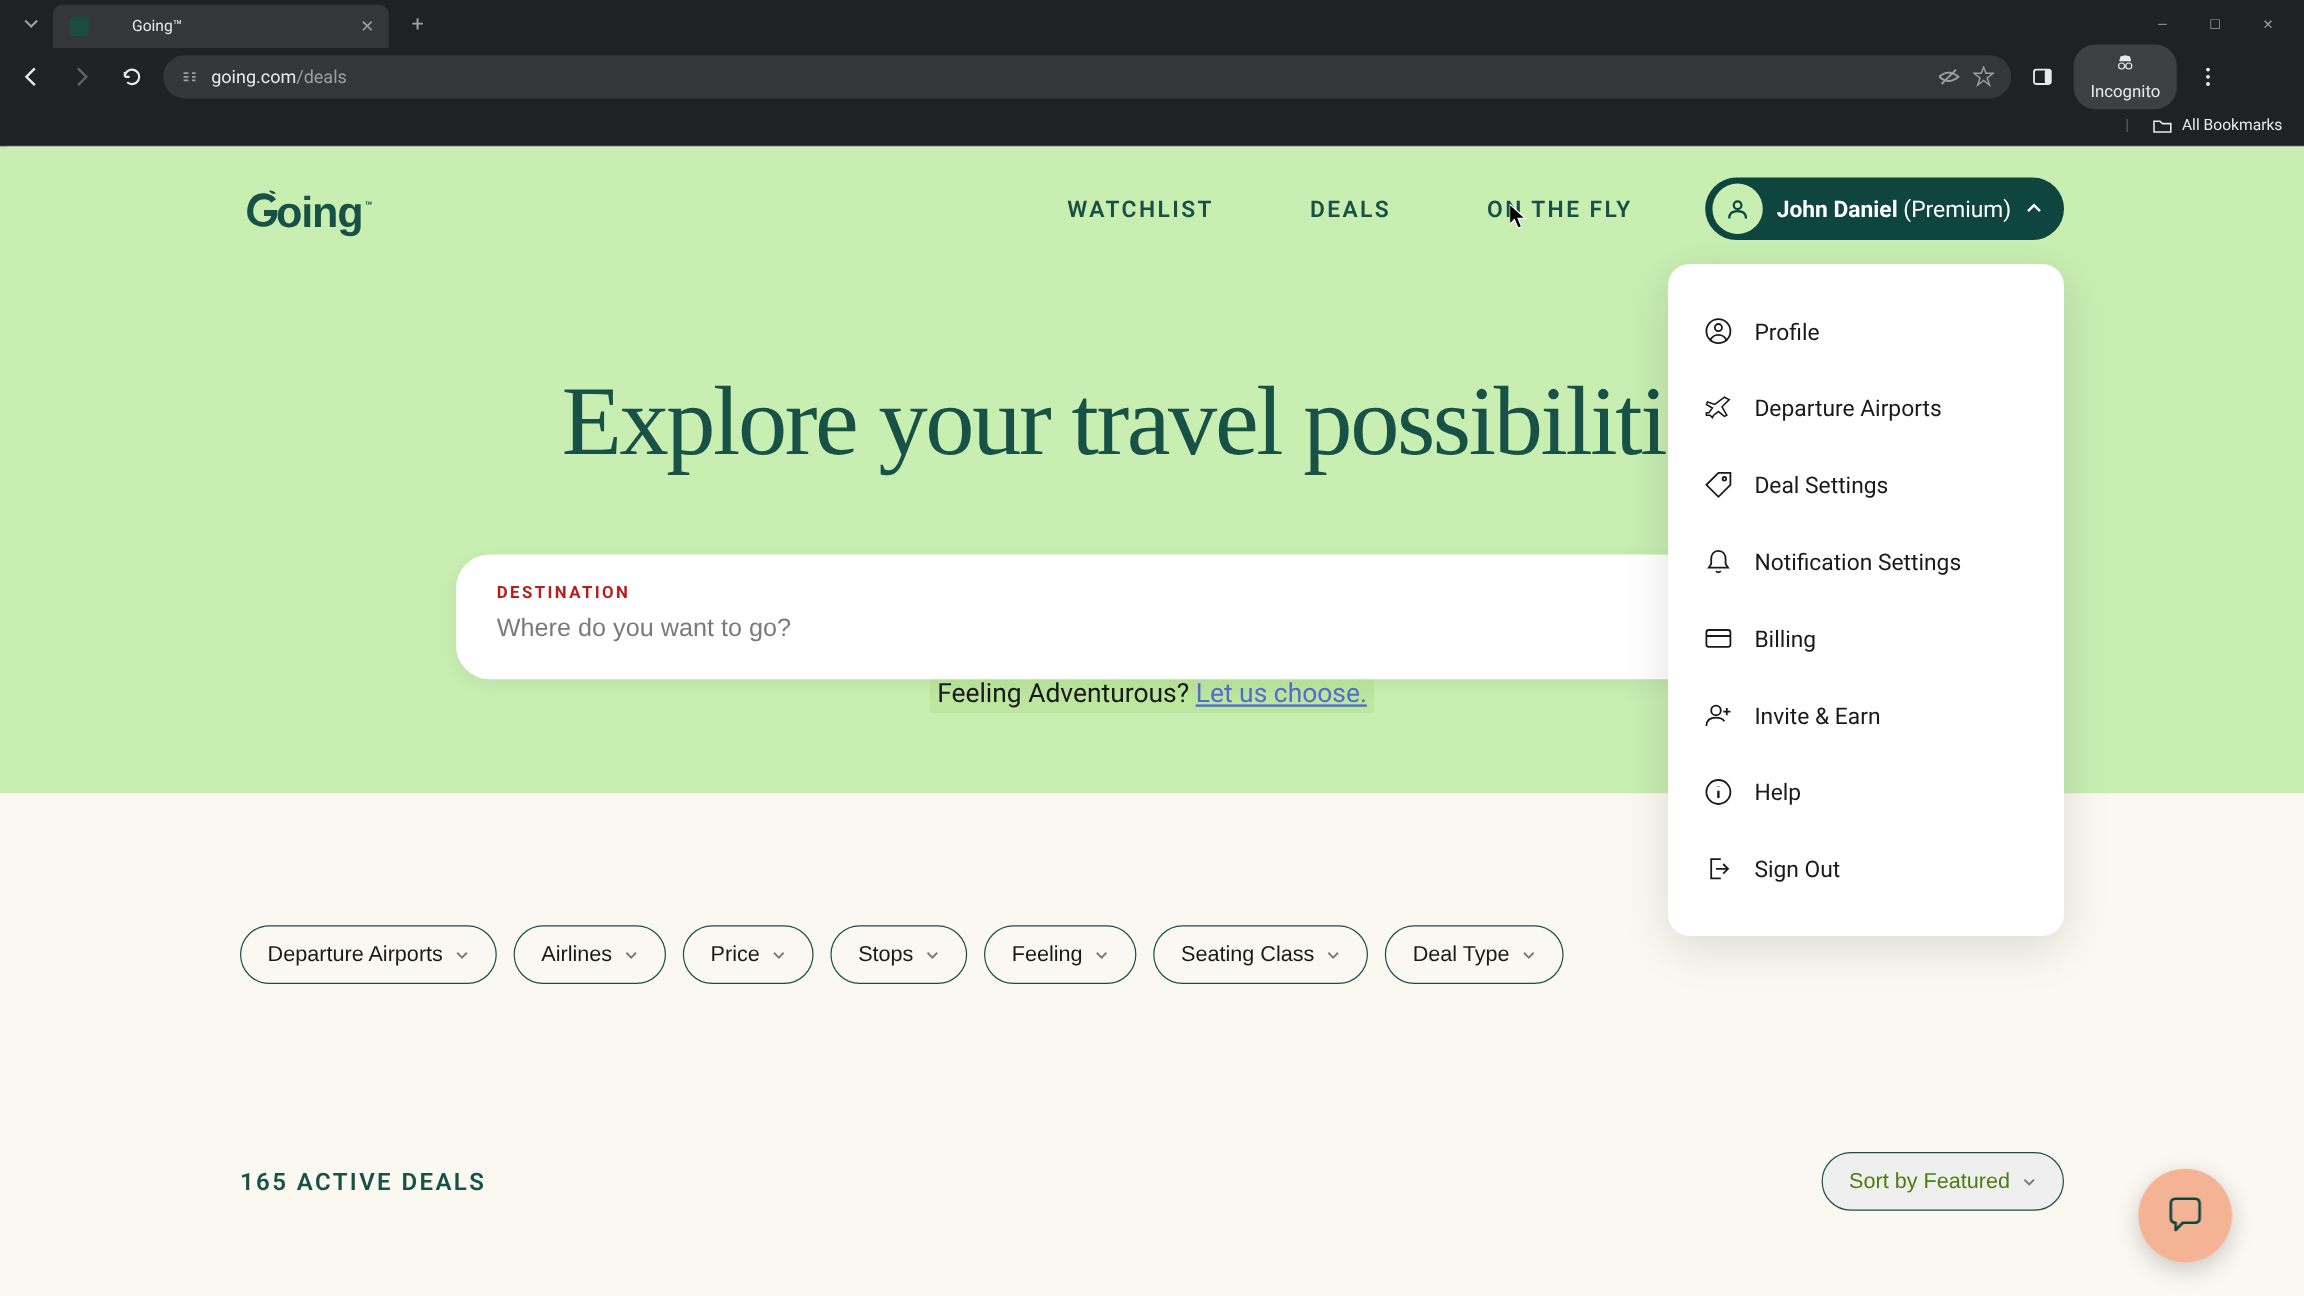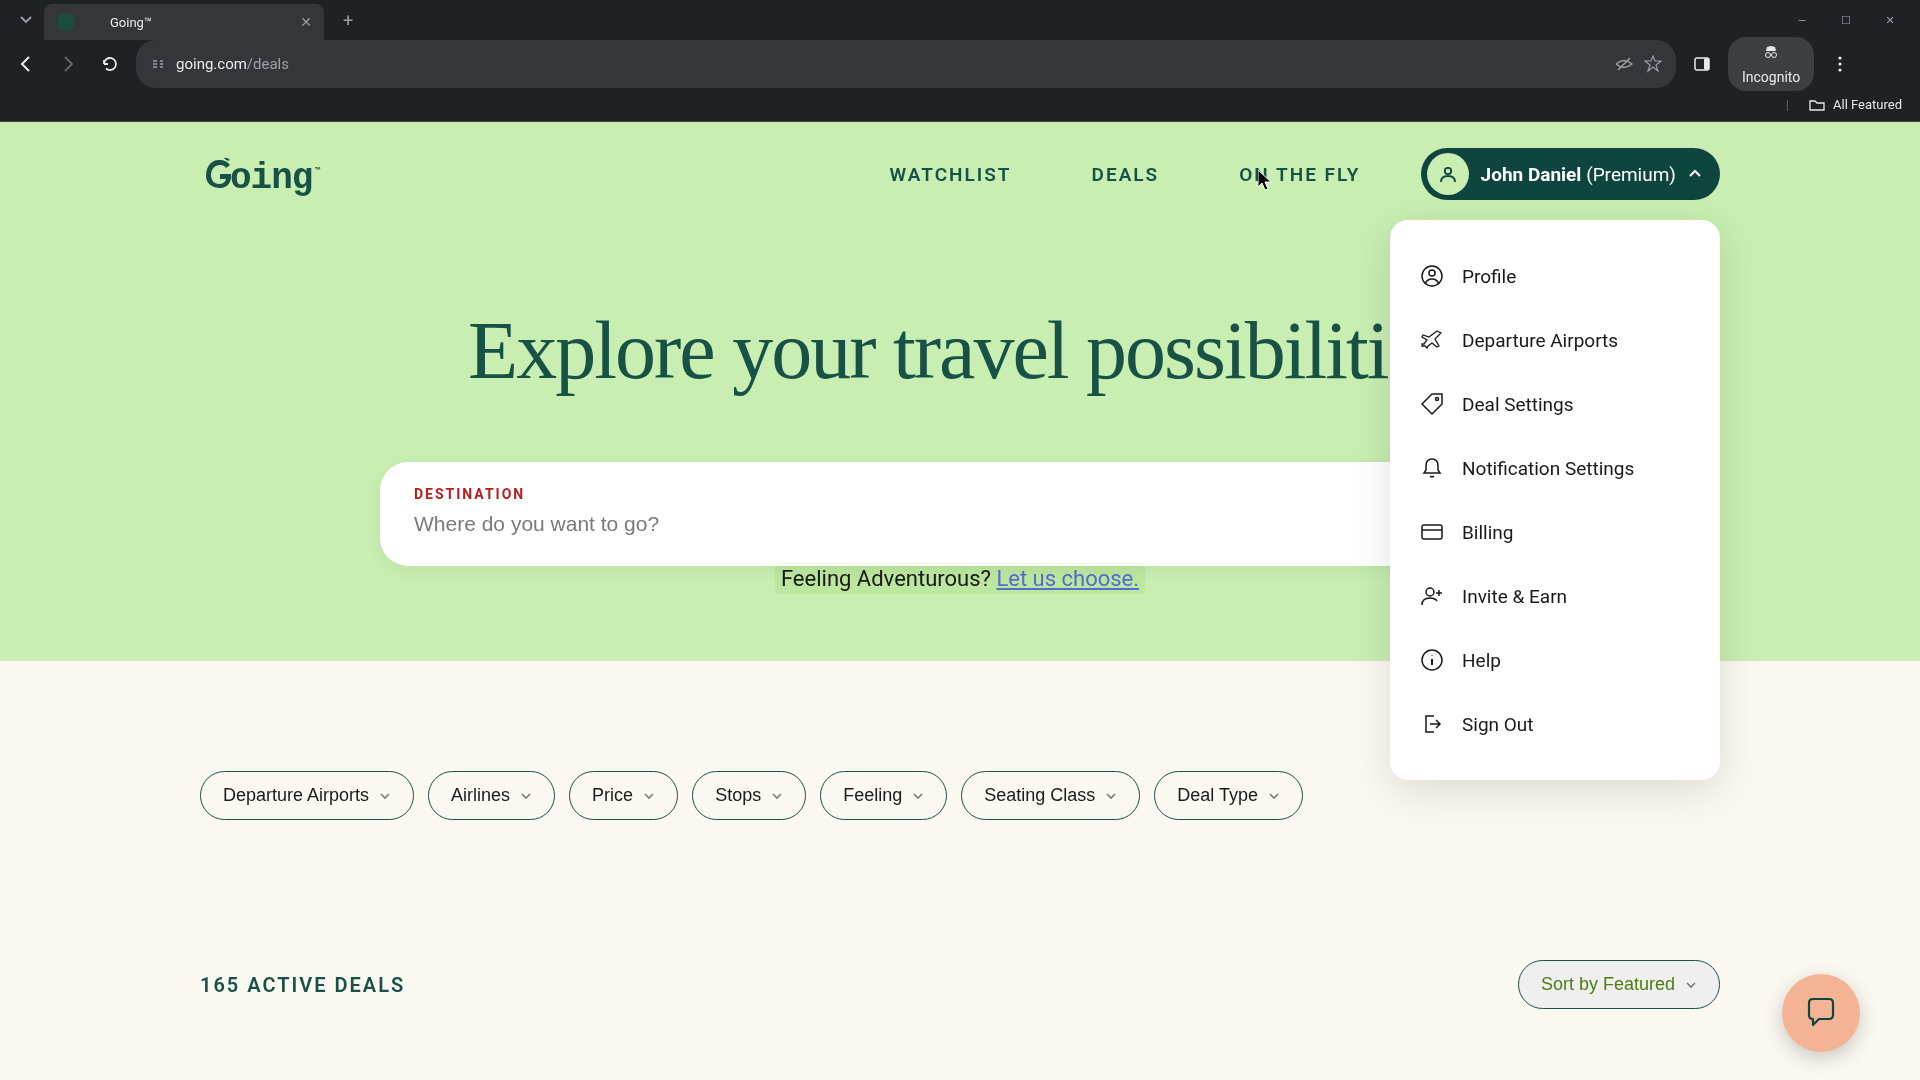--- a/index.html
+++ b/index.html
@@ -13,21 +13,21 @@
 .tab-favicon { width: 16px; height: 16px; background: #1a4d3e; border-radius: 3px; margin-right: 8px; }
 .tab-title { flex: 1; white-space: nowrap; overflow: hidden; }
 .tab-close { width: 16px; height: 16px; color: #9aa0a6; display: flex; align-items: center; justify-content: center; cursor: pointer; font-size: 14px; }
 .new-tab { width: 28px; height: 28px; display: flex; align-items: center; justify-content: center; color: #9aa0a6; margin-left: 10px; cursor: pointer; font-size: 18px; }
 .window-controls { margin-left: auto; display: flex; gap: 24px; padding-right: 20px; color: #9aa0a6; }
 .win-btn { width: 20px; height: 20px; display: flex; align-items: center; justify-content: center; cursor: pointer; font-size: 11px; }
 
 .addr-bar { display: flex; align-items: center; height: 48px; padding: 0 10px; gap: 10px; background: #202124; }
 .nav-btn { width: 32px; height: 32px; display: flex; align-items: center; justify-content: center; color: #9aa0a6; cursor: pointer; border-radius: 50%; }
 .nav-btn.disabled { color: #5f6368; }
-.url-field { flex: 1; max-width: 1540px; background: #35363a; border-radius: 20px; height: 48px; display: flex; align-items: center; padding: 0 14px; color: #e8eaed; font-size: 15px; gap: 10px; }
+.url-field { flex: 1; max-width: 1540px; background: #35363a; border-radius: 20px; height: 36px; display: flex; align-items: center; padding: 0 14px; color: #e8eaed; font-size: 15px; gap: 10px; }
 .url-text { flex: 1; }
 .url-host { color: #e8eaed; }
 .url-path { color: #9aa0a6; }
 .addr-icon { color: #9aa0a6; cursor: pointer; }
 .incognito-pill { display: flex; align-items: center; gap: 8px; background: #3c4043; padding: 6px 14px; border-radius: 18px; color: #e8eaed; font-size: 14px; flex-direction: column; }
 .menu-btn { width: 32px; height: 32px; display: flex; align-items: center; justify-content: center; color: #e8eaed; cursor: pointer; }
 
 .bookmarks-bar { height: 34px; display: flex; align-items: center; justify-content: flex-end; padding-right: 18px; color: #e8eaed; font-size: 13px; gap: 8px; border-bottom: 1px solid #3c4043; }
 .bookmarks-bar .sep { color: #5f6368; margin-right: 12px; }
 
@@ -163,36 +163,36 @@
           <circle cx="2" cy="14" r="1.6" fill="#e8eaed"></circle>
         </svg>
     </div>
   </div>
 
   <div class="bookmarks-bar">
     <span class="sep">|</span>
     <svg width="16" height="16" viewBox="0 0 16 16">
         <path d="M1 4 L6 4 L8 6 L15 6 L15 13 L1 13 Z" stroke="#e8eaed" stroke-width="1.3" fill="none"></path>
       </svg>
-    <span>All Featured</span>
+    <span>All Bookmarks</span>
   </div>
 </div>
 
 <div class="viewport">
   <div class="page-left-stripe"></div>
 
   <div class="hero-section">
 
     <div class="nav-header">
       <div class="logo">
         <svg width="38" height="38" viewBox="0 0 38 38" style="margin-right:-8px;position:relative;top:4px">
           <path d="M19 6 C10 6 6 14 6 22 C6 30 13 34 20 34 C28 34 32 27 31 20 L20 20 L20 25 L26 25 C25 29 22 30 19 30 C14 30 11 26 11 21 C11 15 15 11 20 11 C23 11 25 12 26 14 L30 11 C28 8 24 6 19 6 Z" fill="#185146"></path>
           <path d="M24 4 Q27 3 30 6 Q27 8 24 4" fill="#185146"></path>
         </svg>
-        <span style="font-family:Liberation Mono, monospace;letter-spacing:-1px">oing</span>
+        <span style="font-family:Liberation Sans, sans-serif;letter-spacing:-1px">oing</span>
         <span class="logo-tm">™</span>
       </div>
 
       <div class="nav-links">
         <span class="nav-link">WATCHLIST</span>
         <span class="nav-link">DEALS</span>
         <span class="nav-link">ON THE FLY</span>
       </div>
 
       <div class="user-pill">

